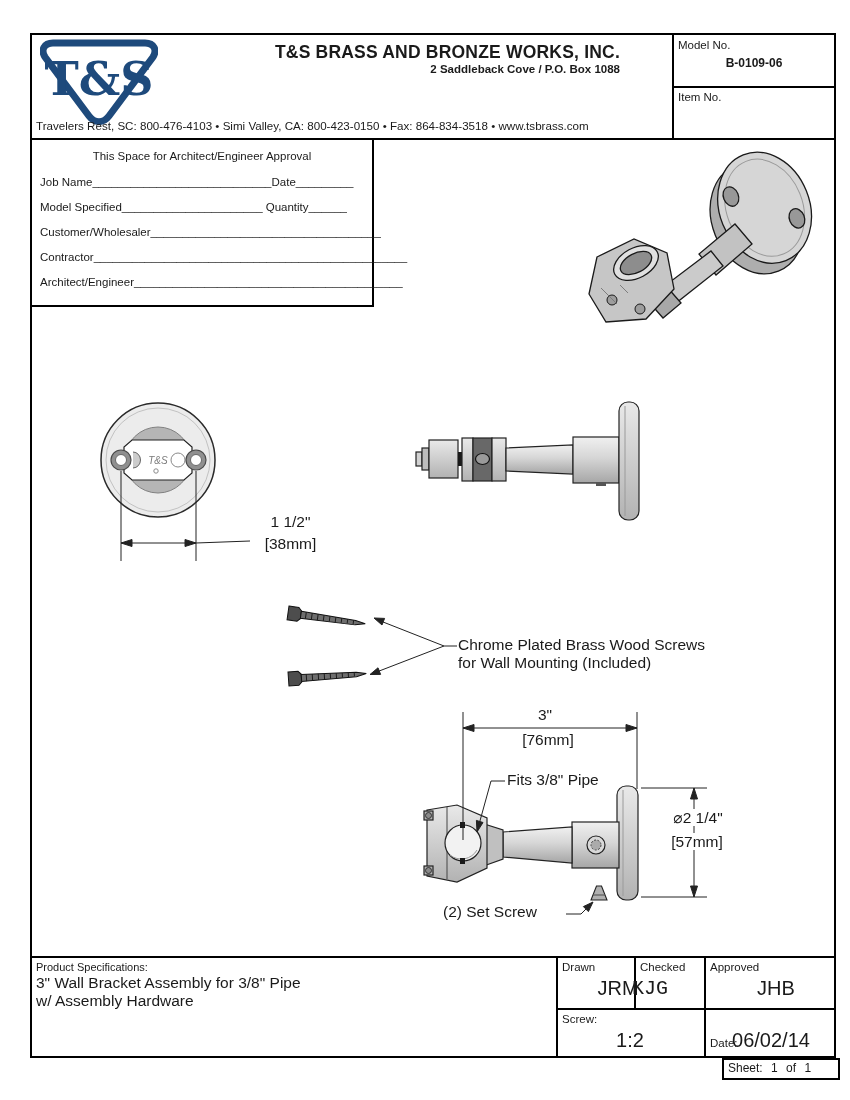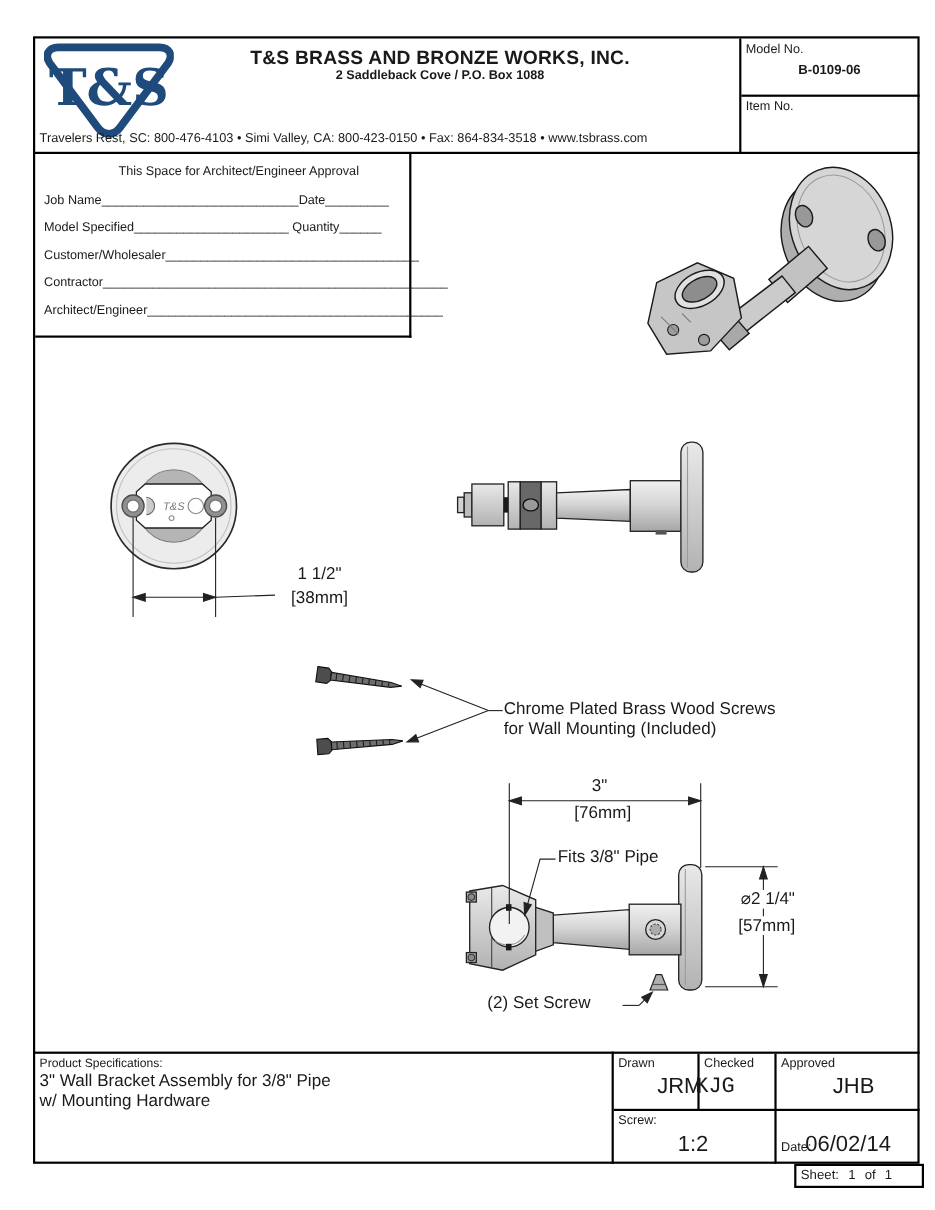--- a/index.html
+++ b/index.html
@@ -4,31 +4,31 @@
 <style>
   html,body{margin:0;padding:0;}
   body{
     width:850px;height:1100px;background:#ffffff;position:relative;
     font-family:"Liberation Sans", sans-serif;color:#1a1a1a;
     -webkit-font-smoothing:antialiased;
   }
   .abs{position:absolute;}
   .frame{left:30px;top:33px;width:802px;height:1021px;border:2px solid #000;}
   
-  .company{left:180px;top:42px;width:440px;text-align:center;line-height:1.15;}
+  .company{left:180px;top:42px;width:440px;text-align:right;line-height:1.15;}
   .company-name{font-size:17.5px;font-weight:bold;letter-spacing:.2px;}
   .addr{font-size:11.5px;font-weight:bold;margin-top:1px;white-space:pre;}
   .contact{left:36px;top:119px;width:632px;font-size:11.6px;white-space:nowrap;}
   .vline{background:#000;width:2px;}
   .hline{background:#000;height:2px;}
   .small-label{font-size:11.5px;}
   .model-value{left:672px;top:56px;width:164px;text-align:center;font-weight:bold;font-size:12px;}
   
   .approval{left:32px;top:140px;width:340px;height:165px;border-right:2px solid #000;border-bottom:2px solid #000;}
-  .appr-title{left:15px;top:10px;width:100%;text-align:center;font-size:11.5px;}
+  .appr-title{left:0;top:10px;width:100%;text-align:center;font-size:11.5px;}
   .appr-row{left:8px;font-size:11.5px;white-space:nowrap;}
   
   .dlabel{font-size:15.5px;white-space:nowrap;}
   .dcenter{text-align:center;}
   .whitebg{background:#fff;line-height:17px;}
   
   .ps-label{left:36px;top:961px;font-size:11px;}
   .ps-line{font-size:15.5px;}
   .tb-label{font-size:11.5px;}
   .tb-value{font-size:20px;text-align:center;}
@@ -222,21 +222,21 @@
 <div class="abs dlabel" style="left:507px;top:771px;">Fits 3/8" Pipe</div>
 
 <div class="abs dlabel dcenter whitebg" style="left:658px;top:809px;width:80px;">⌀2 1/4"</div>
 <div class="abs dlabel dcenter whitebg" style="left:656px;top:833px;width:82px;">[57mm]</div>
 
 <div class="abs dlabel" style="left:443px;top:903px;">(2) Set Screw</div>
 
 <div class="abs hline" style="left:30px;top:956px;width:806px;"></div>
 <div class="abs ps-label">Product Specifications:</div>
 <div class="abs ps-line" style="left:36px;top:974px;">3" Wall Bracket Assembly for 3/8" Pipe</div>
-<div class="abs ps-line" style="left:36px;top:992px;">w/ Mounting Hardware</div>
+<div class="abs ps-line" style="left:36px;top:992px;">w/ Assembly Hardware</div>
 
 <div class="abs vline" style="left:556px;top:956px;height:102px;"></div>
 <div class="abs vline" style="left:634px;top:958px;height:52px;"></div>
 <div class="abs vline" style="left:704px;top:958px;height:100px;"></div>
 <div class="abs hline" style="left:558px;top:1008px;width:278px;"></div>
 
 <div class="abs tb-label" style="left:562px;top:961px;">Drawn</div>
 <div class="abs tb-value" style="left:588px;top:977px;width:60px;">JRM</div>
 <div class="abs tb-label" style="left:640px;top:961px;">Checked</div>
 <div class="abs tb-value" style="left:622px;top:977px;width:56px;font-family:Liberation Mono, monospace;">KJG</div>

